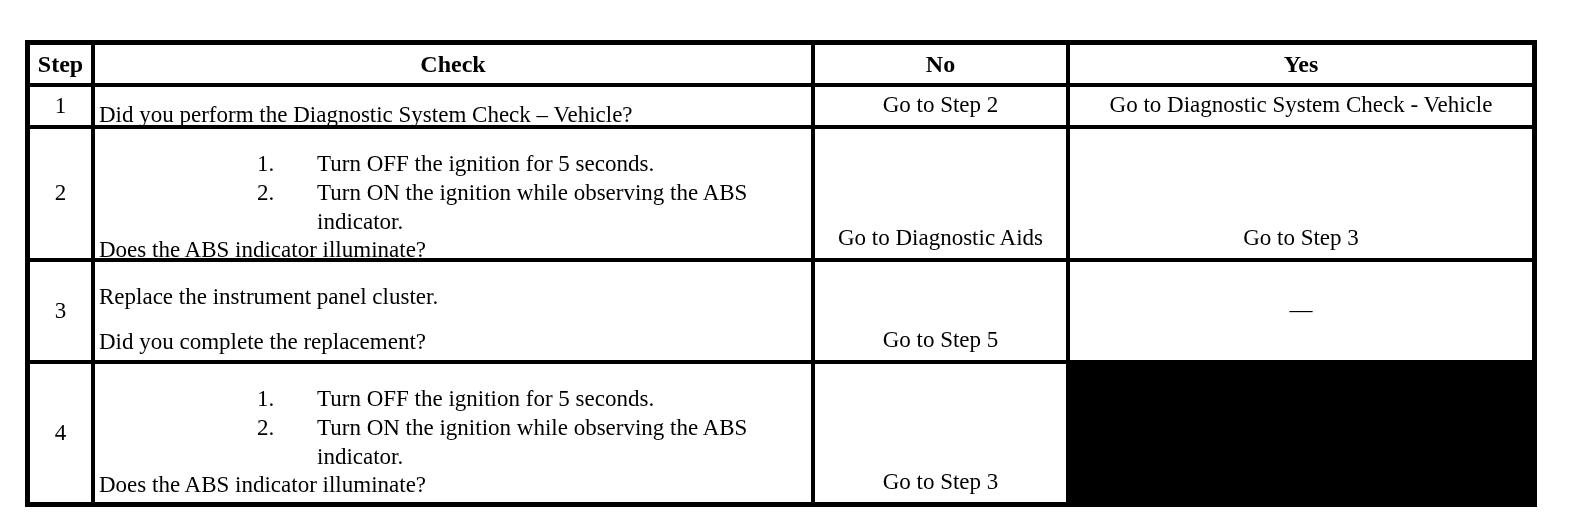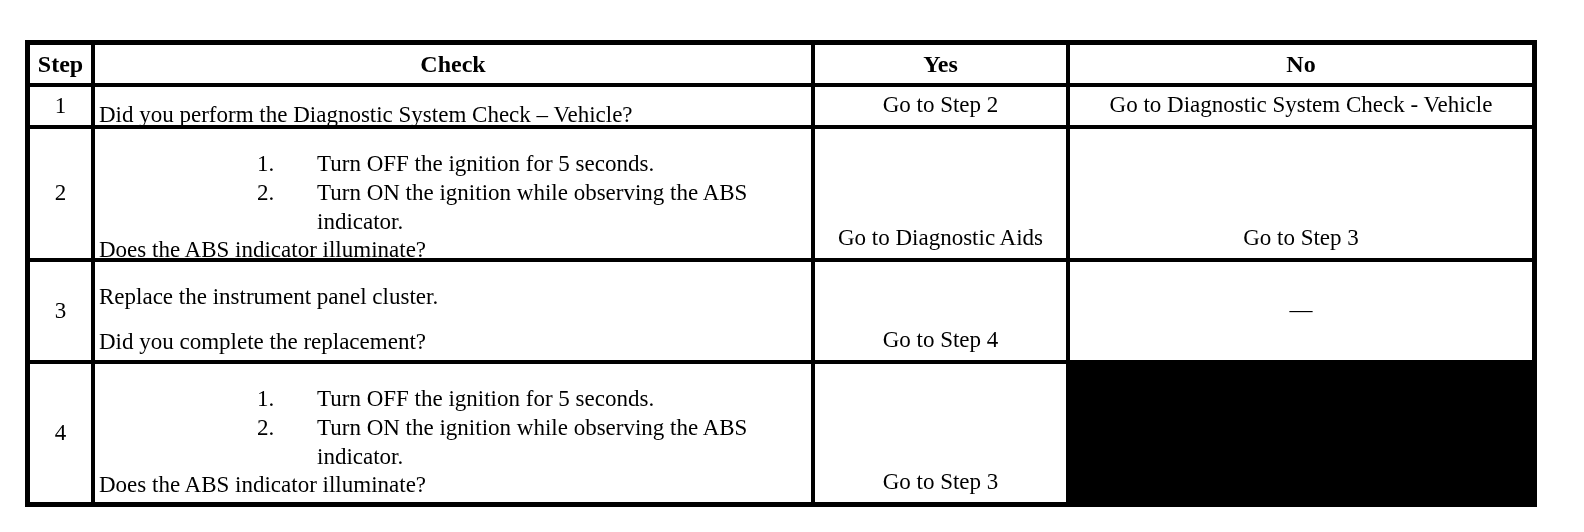--- a/index.html
+++ b/index.html
@@ -72,22 +72,22 @@
     justify-content: center;
   }
 </style>
 </head>
 <body>
 
 <div class="tbl">
 
   <div class="cell hdr">Step</div>
   <div class="cell hdr">Check</div>
+  <div class="cell hdr">No</div>
   <div class="cell hdr">Yes</div>
-  <div class="cell hdr">No</div>
 
   <div class="cell step">1</div>
   <div class="cell action single">
     <div class="question">Did you perform the Diagnostic System Check – Vehicle?</div>
   </div>
   <div class="cell result v-center">
     <span>Go to Step 2</span>
   </div>
   <div class="cell result v-center">
     <span>Go to Diagnostic System Check - Vehicle</span>
@@ -113,21 +113,21 @@
   <div class="cell result">
     <span>Go to Step 3</span>
   </div>
 
   <div class="cell step">3</div>
   <div class="cell action">
     <div class="statement">Replace the instrument panel cluster.</div>
     <div class="question">Did you complete the replacement?</div>
   </div>
   <div class="cell result">
-    <span>Go to Step 4</span>
+    <span>Go to Step 5</span>
   </div>
   <div class="cell result v-center">
     <span>—</span>
   </div>
 
   <div class="cell step">4</div>
   <div class="cell action">
     <div>
       <div class="list-item">
         <span class="list-marker">1.</span>

